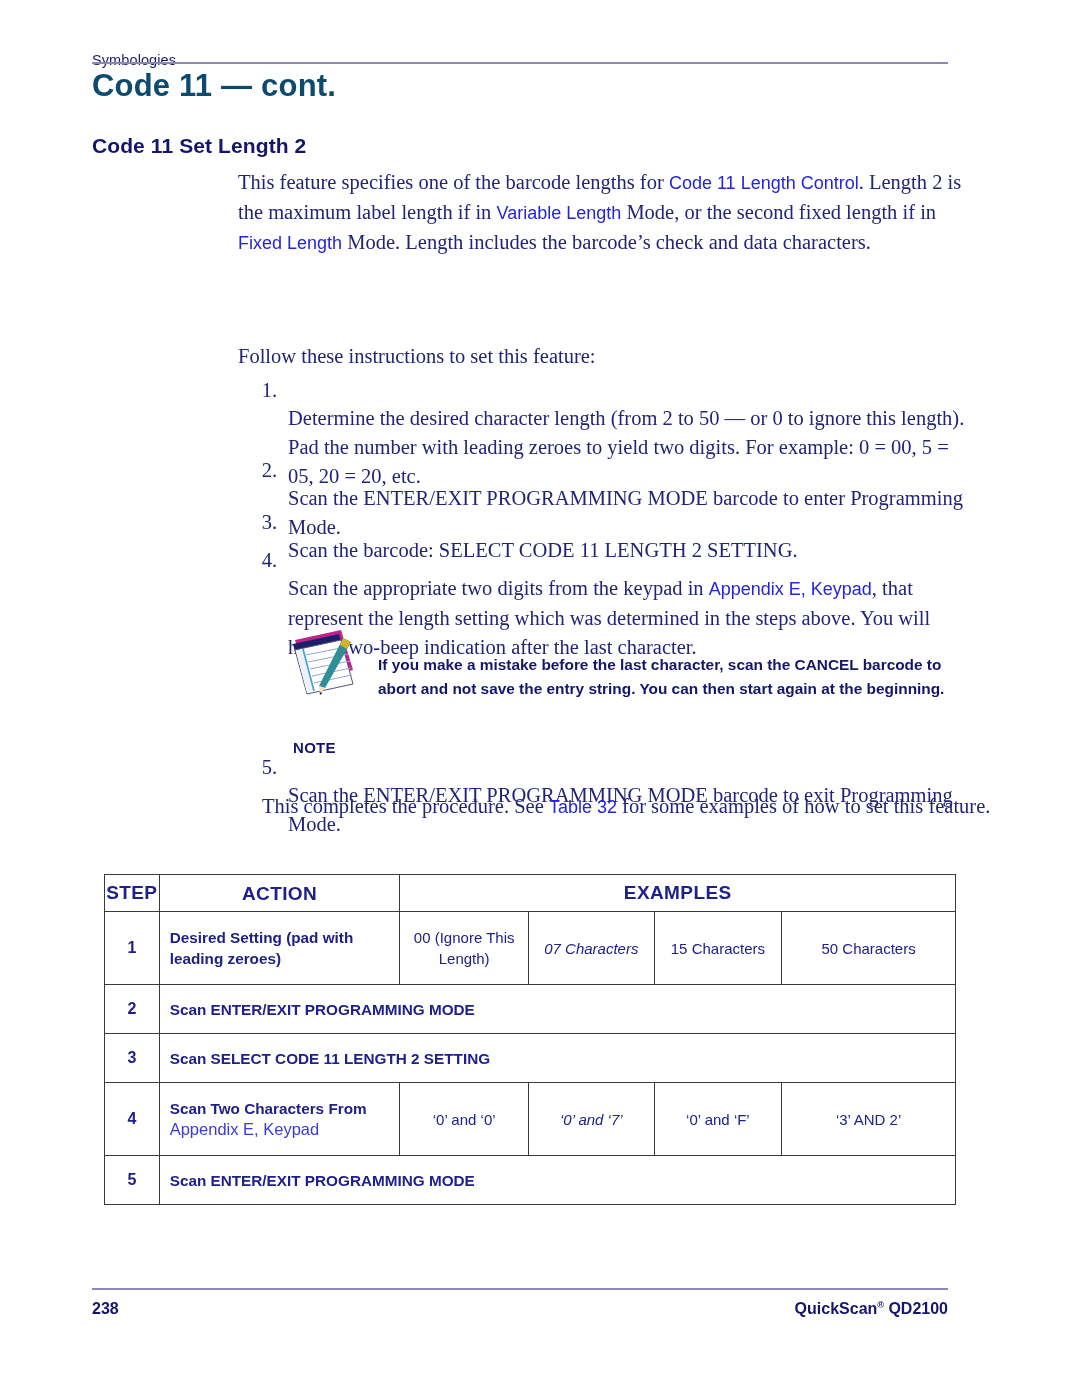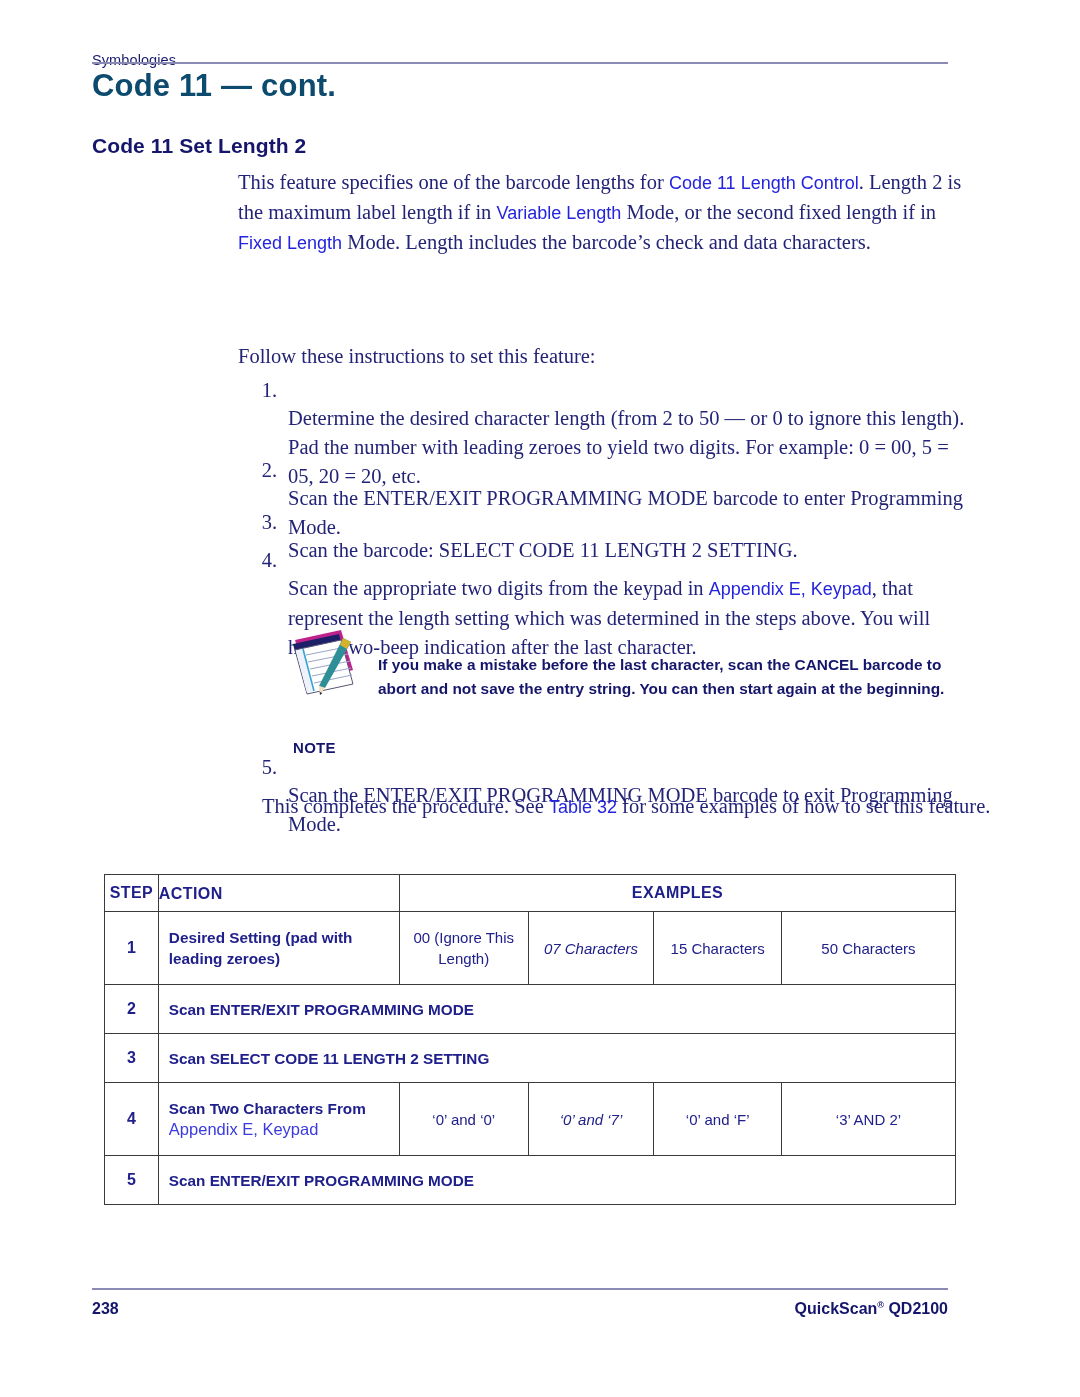--- a/index.html
+++ b/index.html
@@ -153,21 +153,21 @@
     border-collapse: collapse;
     font-family: "Liberation Sans", "DejaVu Sans", sans-serif;
     color: #20208c;
   }
   .tbl td, .tbl th {
     border: 1px solid #3a3a3a;
     padding: 0;
     vertical-align: middle;
   }
   .tbl th {
-    font-size: 16px;
+    font-size: 19px;
     font-weight: bold;
     text-align: center;
     height: 36px;
     letter-spacing: .4px;
   }
   .c-step {
     width: 54px;
     text-align: center;
     font-size: 16px;
     font-weight: bold;
@@ -295,21 +295,21 @@
 
   <div class="body-block" style="top:792px; width:735px;margin-left:24px;">
     <span>This completes the procedure. See </span><span class="lnk">Table 32</span><span> for some examples of how to set this feature.</span>
   </div>
 
 
   <table class="tbl">
     <thead>
       <tr>
         <th class="c-step">STEP</th>
-        <th class="c-action" style="text-align:left; padding:0 !important;">ACTION</th>
+        <th class="c-action" style="text-align:center; padding:0 !important;">ACTION</th>
         <th colspan="4">EXAMPLES</th>
       </tr>
     </thead>
     <tbody>
       <tr class="row-tall">
         <td class="c-step">1</td>
         <td class="c-action">Desired Setting (pad with leading zeroes)</td>
         <td class="c-ex w1">00 (Ignore This Length)</td>
         <td class="c-ex w2">07 Characters</td>
         <td class="c-ex w3">15 Characters</td>

